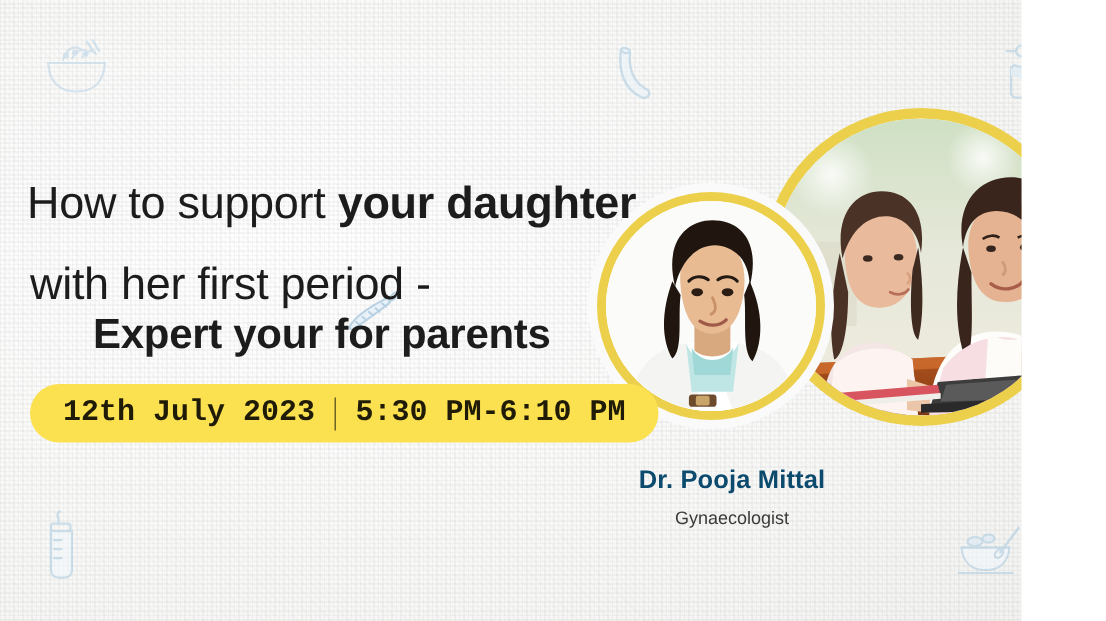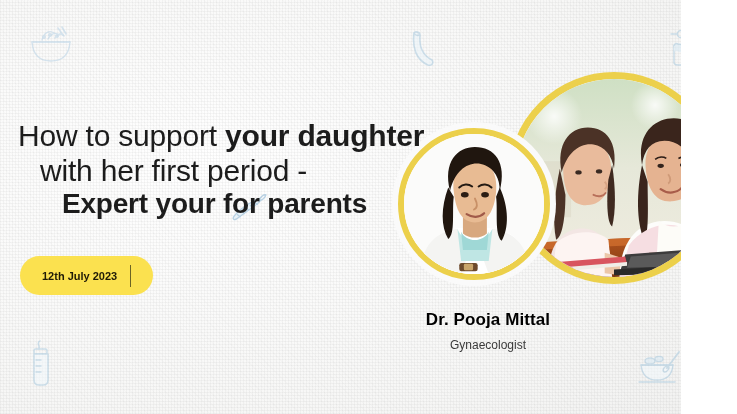--- a/index.html
+++ b/index.html
@@ -58,43 +58,44 @@
     line-height: 1.17;
     z-index: 4;
   }
   .head-line {
     font-size: 30px;
     font-weight: 400;
     letter-spacing: -0.2px;
     white-space: nowrap;
   }
   #headline-line-1 { padding-left: 18px; }
-  #headline-line-2 { padding-left: 40px; }
+  #headline-line-2 { padding-left: 20px; margin-top: 19px; }
   #headline-line-3 { padding-left: 62px; font-weight: 700; font-size: 28px; }
   .head-strong { font-weight: 700; }
 
   
   #datetime-badge {
     position: absolute;
     left: 20px;
     top: 256px;
     height: 39px;
     padding: 0 22px;
     display: flex;
     align-items: center;
     gap: 13px;
     background: #fbe14f;
     border-radius: 20px;
     z-index: 5;
   }
   #datetime-badge .bt {
-    font-size: 11px;
+    font-size: 20px;
     font-weight: 700;
     color: #1f1b06;
     white-space: nowrap;
+    font-family: Liberation Mono, monospace;
   }
   #badge-divider {
     width: 1px;
     height: 22px;
     background: #6c6425;
   }
 
   
   #photo-group {
     position: absolute;
@@ -135,21 +136,21 @@
     position: absolute;
     left: 388px;
     top: 310px;
     width: 200px;
     text-align: center;
     z-index: 4;
   }
   #speaker-name {
     font-size: 17px;
     font-weight: 700;
-    color: #000000;
+    color: #0c4a6e;
     letter-spacing: 0.1px;
   }
   #speaker-title {
     margin-top: 8px;
     font-size: 12px;
     font-weight: 400;
     color: #3a3a3a;
   }
 </style>
 </head>
@@ -326,20 +327,21 @@
 
   <div id="headline">
     <div class="head-line" id="headline-line-1"><span>How to support </span><span class="head-strong">your daughter</span></div>
     <div class="head-line" id="headline-line-2">with her first period -</div>
     <div class="head-line" id="headline-line-3">Expert your for parents</div>
   </div>
 
   <div id="datetime-badge">
     <span class="bt">12th July 2023</span>
     <span id="badge-divider"></span>
+    <span class="bt">5:30 PM-6:10 PM</span>
   </div>
 
   <div id="speaker-block">
     <div id="speaker-name">Dr. Pooja Mittal</div>
     <div id="speaker-title">Gynaecologist</div>
   </div>
 
 </div>
 
 </body></html>

